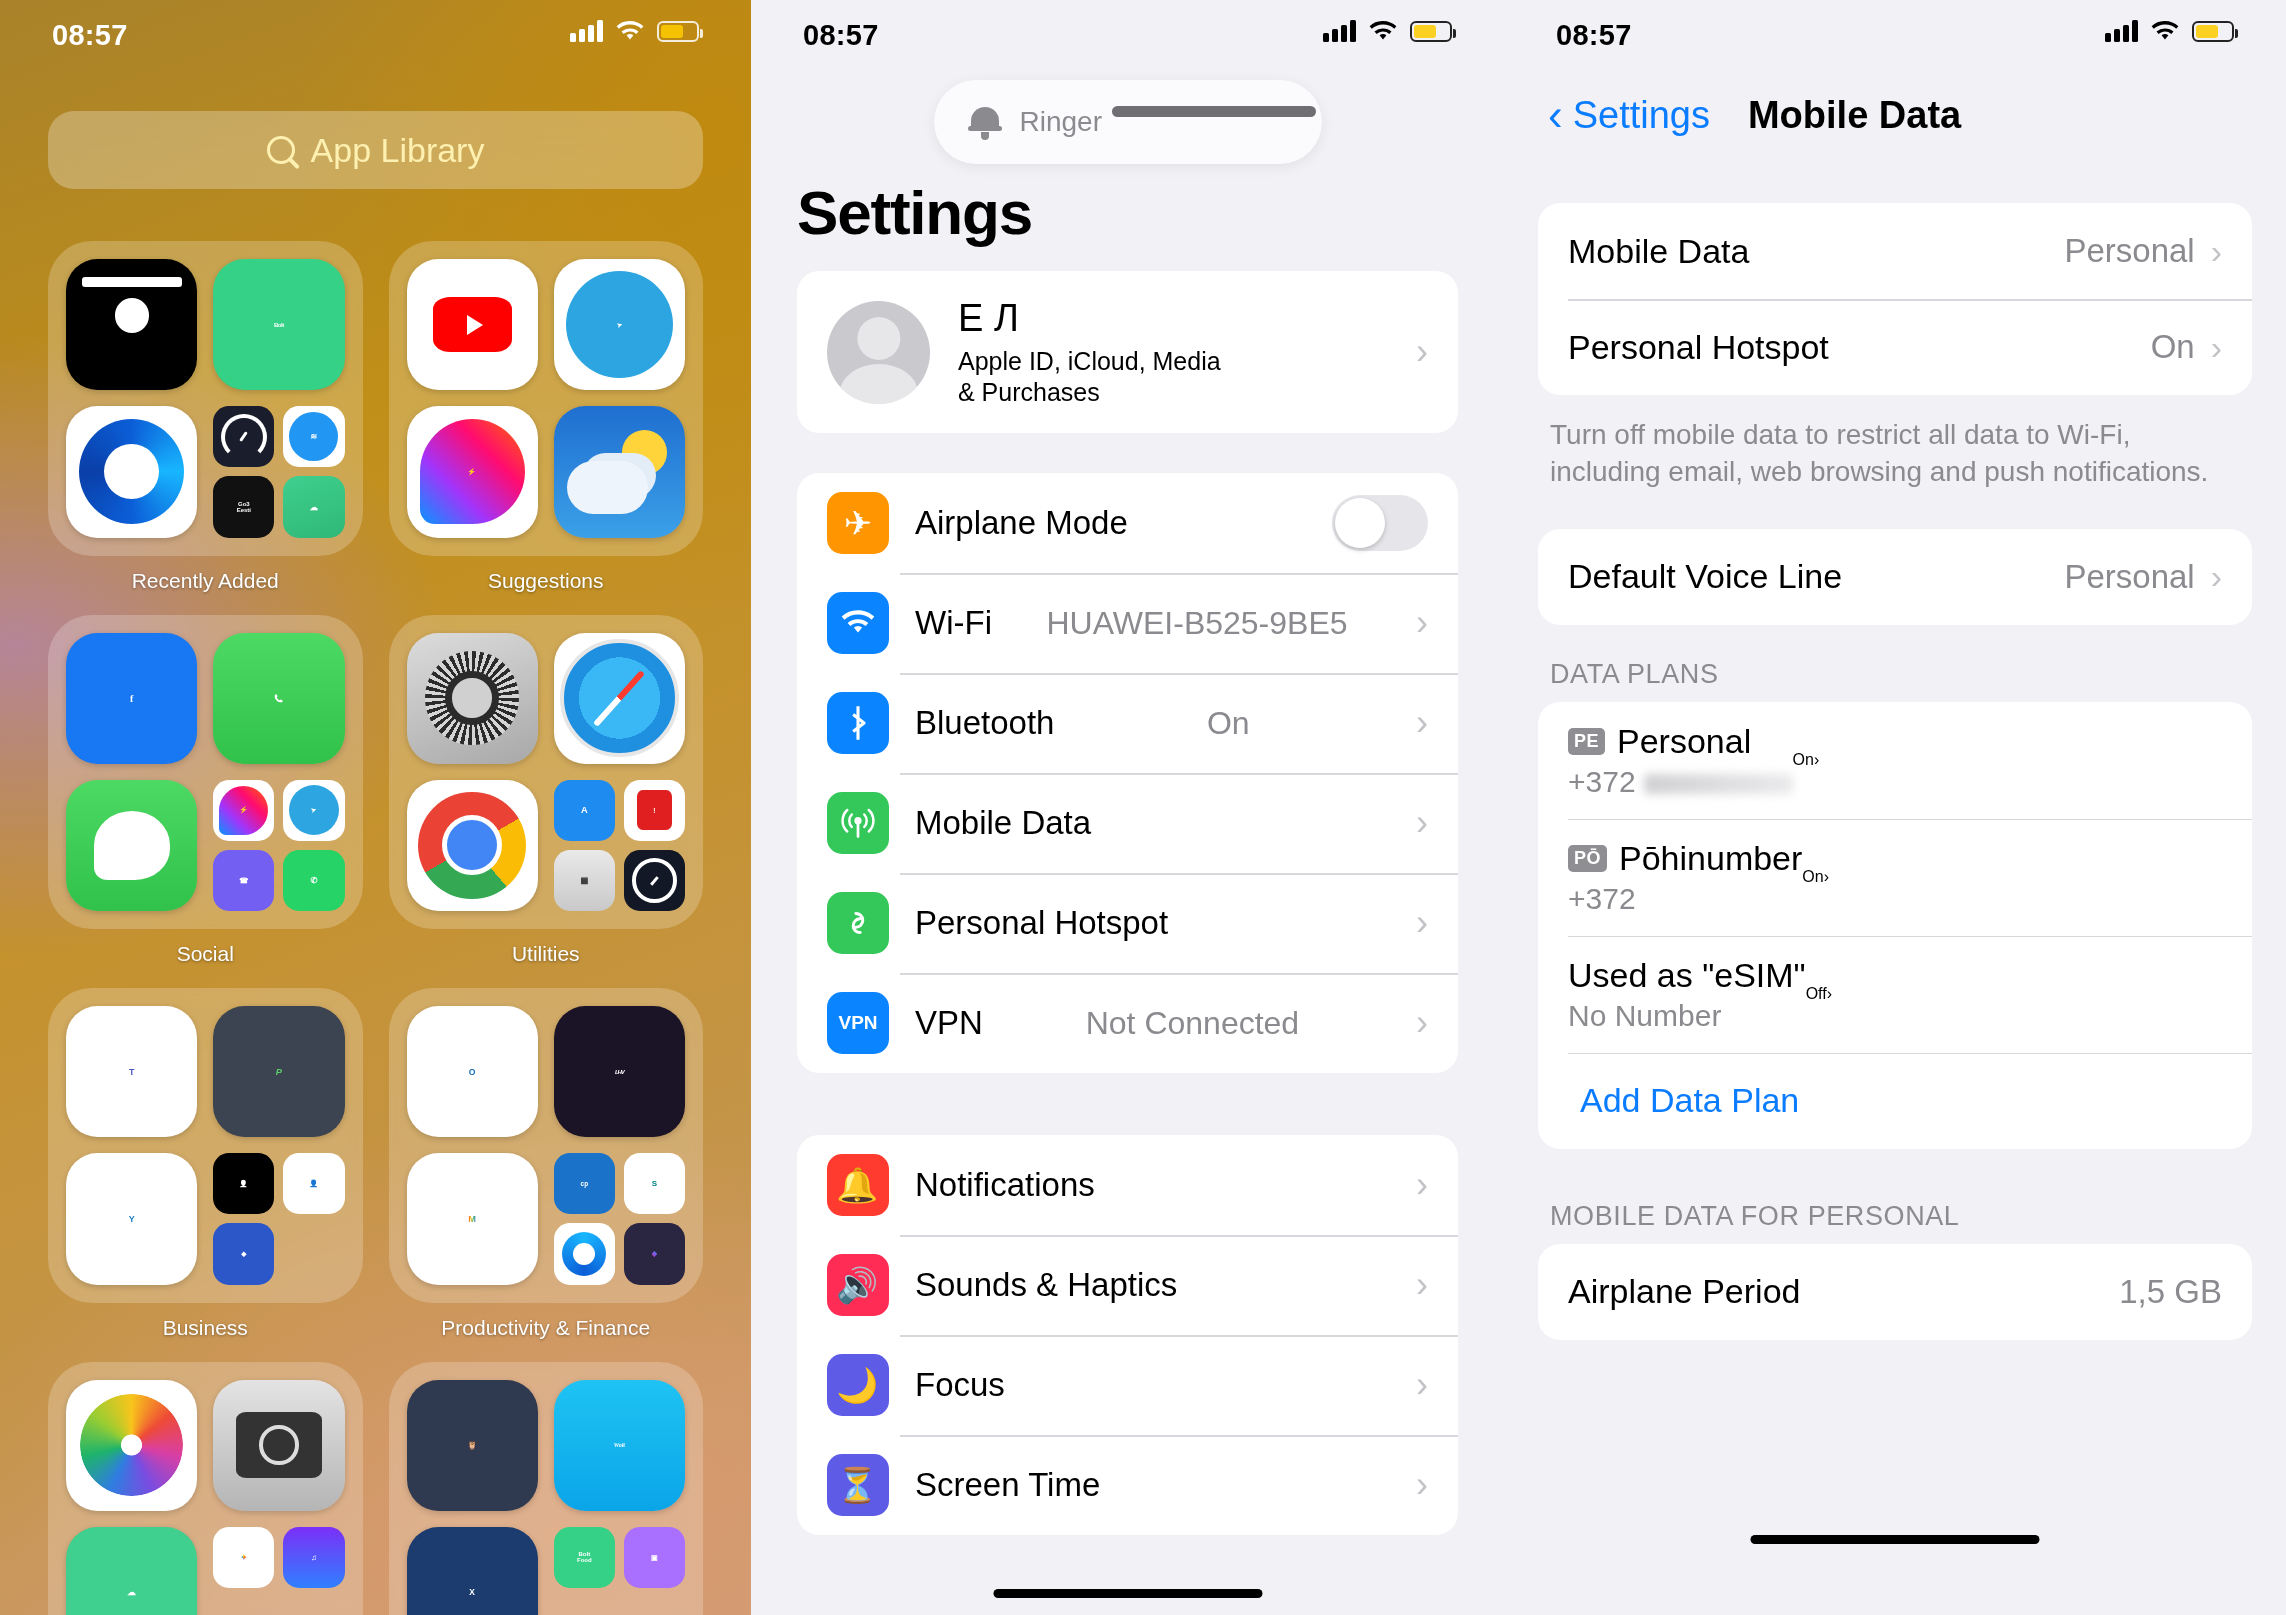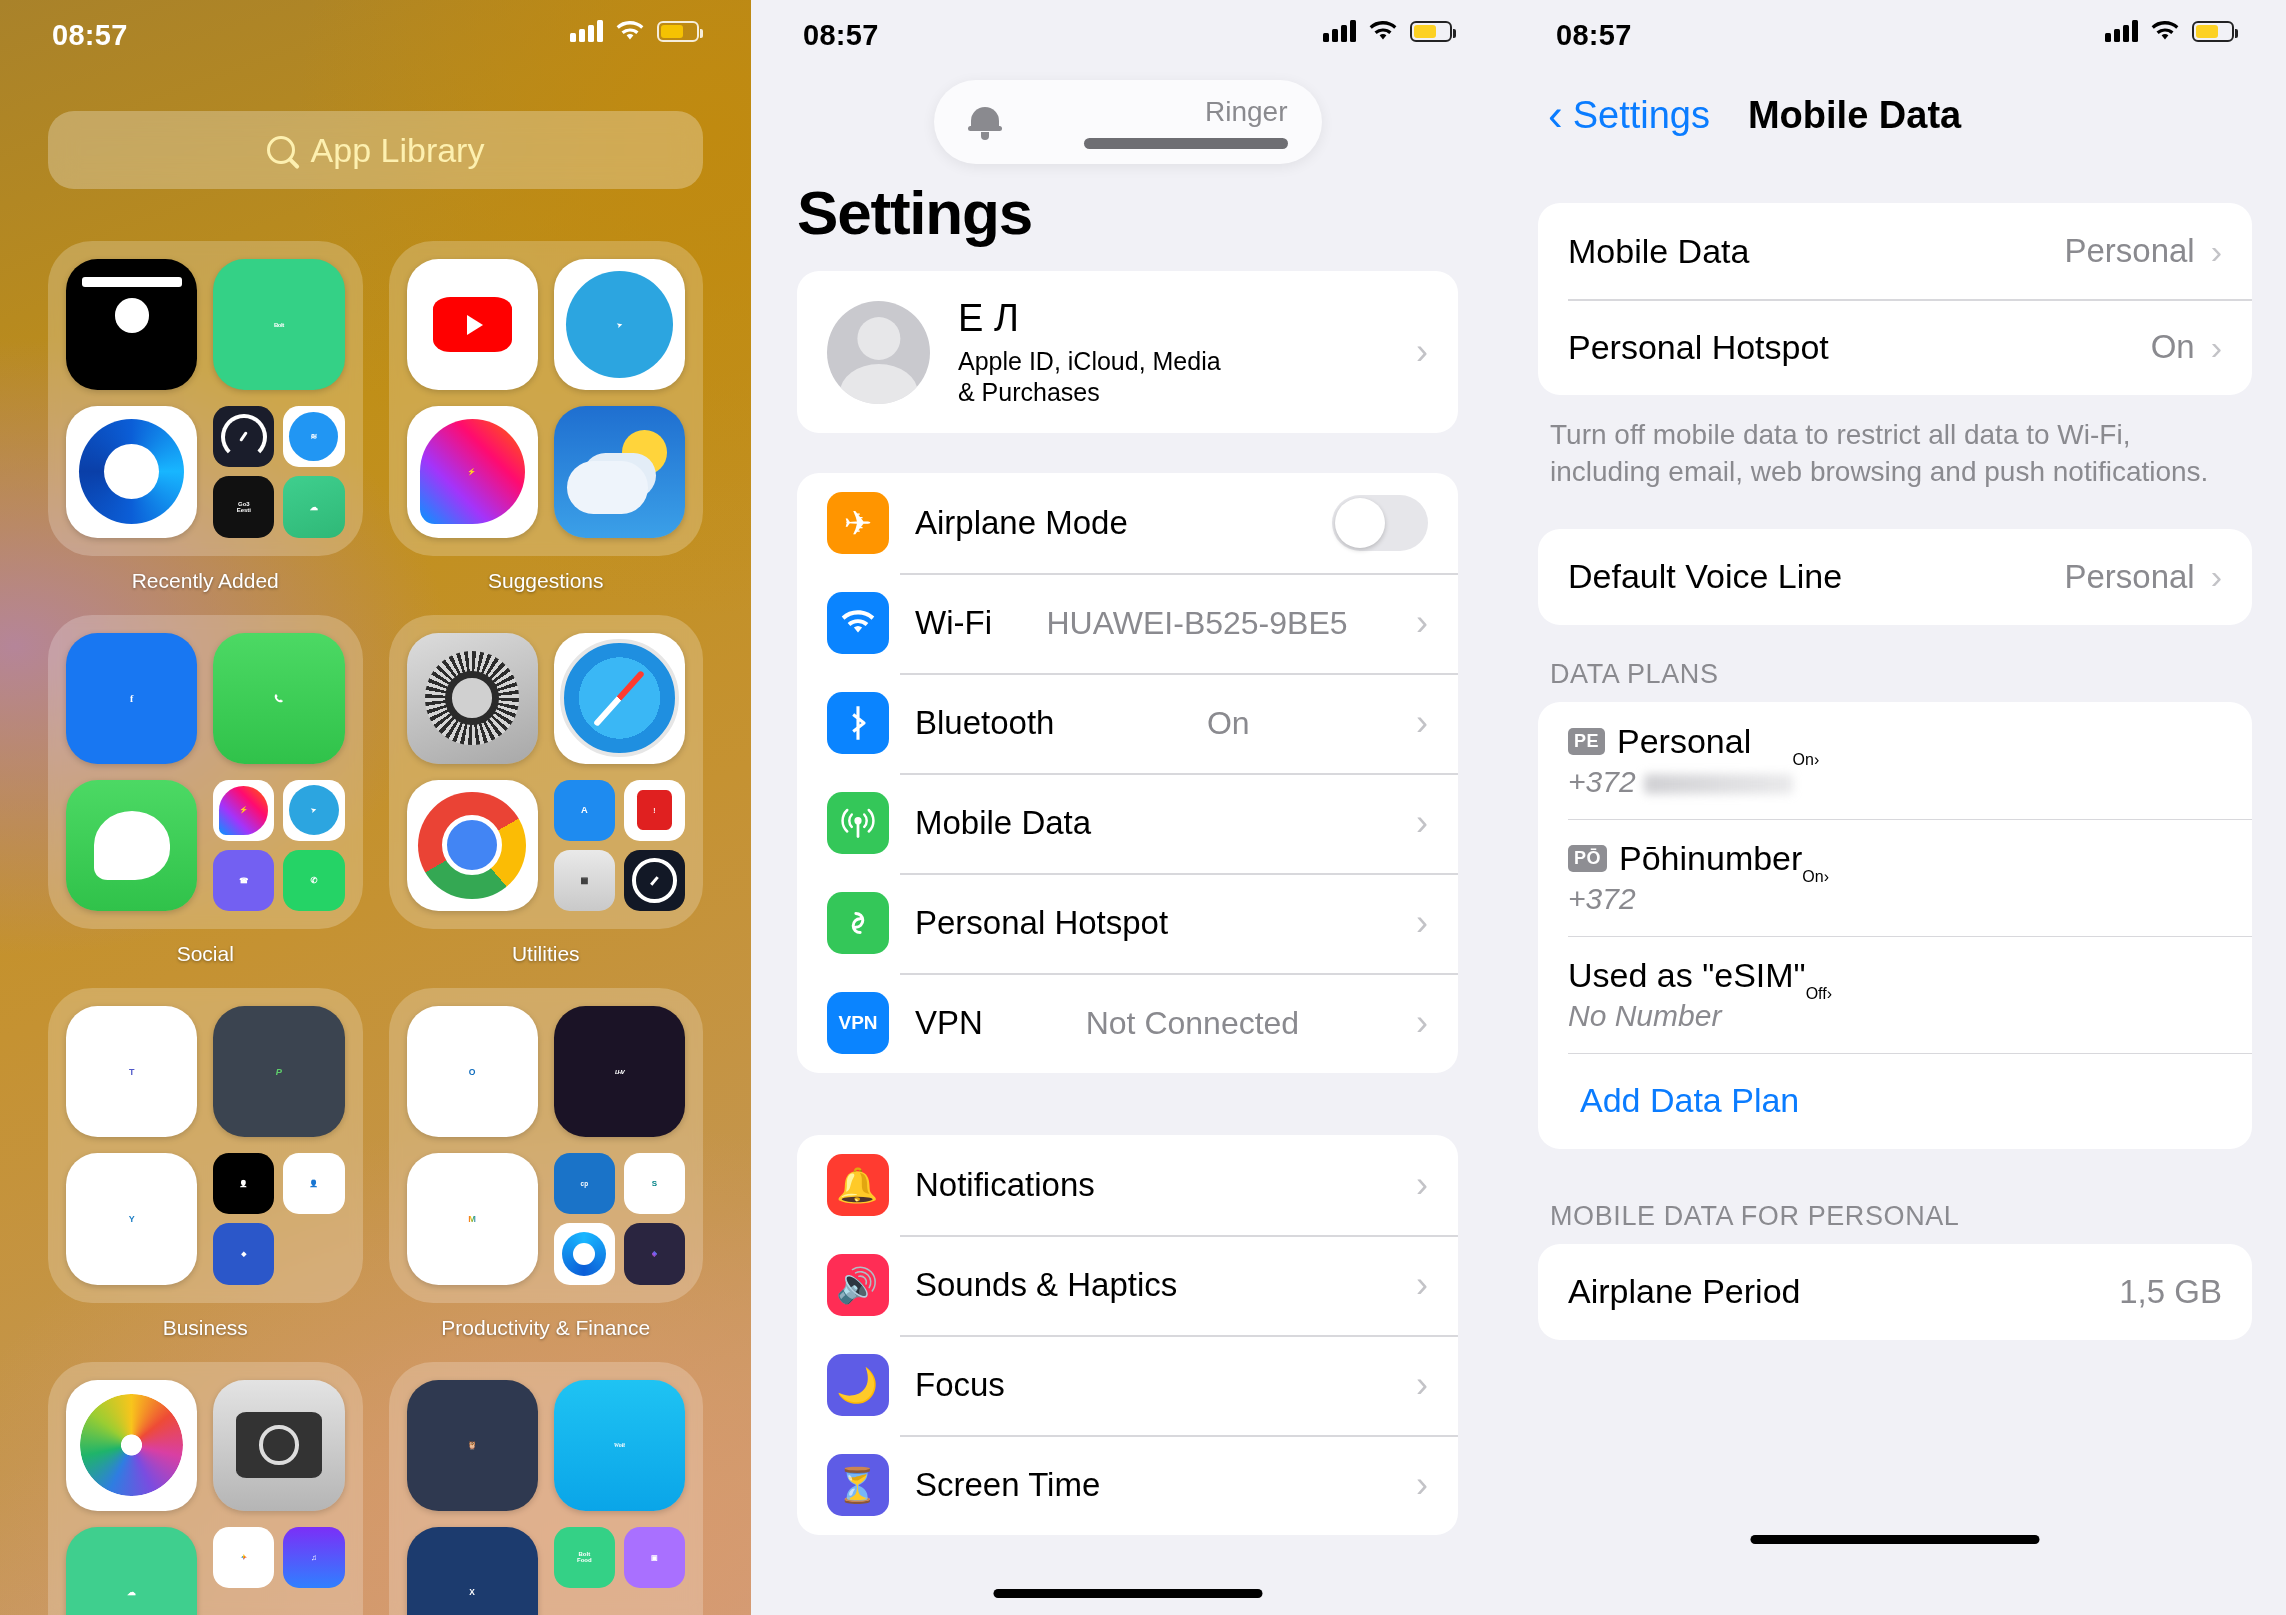--- a/index.html
+++ b/index.html
@@ -189,21 +189,21 @@
       background:#fbfbfd; border-radius:42px; display:flex; align-items:center; gap:18px; padding:0 34px;
       box-shadow:0 3px 14px rgba(0,0,0,0.07); z-index:5; }
   .bell { width:34px; height:36px; position:relative; flex:0 0 34px; }
   .bell::before { content:""; position:absolute; left:3px; top:3px; width:28px; height:24px;
       background:#8a8a8f; border-radius:14px 14px 4px 4px; }
   .bell::after { content:""; position:absolute; left:0; bottom:9px; width:34px; height:5px;
       background:#8a8a8f; border-radius:3px;
       box-shadow:0 7px 0 -12px #8a8a8f; }
   .bell i { position:absolute; left:13px; bottom:0; width:8px; height:8px; background:#8a8a8f;
       border-radius:0 0 50% 50%; }
-  .ringer-col { flex:1; display:flex; flex-direction:column; align-items:flex-end; gap:10px; }
+  .ringer-col { flex:1; display:flex; flex-direction:row; align-items:flex-start; gap:10px; }
   .ringer-col .lbl { color:#8a8a8f; font-size:28px; }
   .ringer-track { width:204px; height:11px; background:#6e6e73; border-radius:6px; }
 
   .big-title { position:absolute; left:46px; top:177px; font-size:62px; font-weight:700;
       letter-spacing:-1.2px; color:#000; z-index:4; }
   .card { background:#fff; border-radius:22px; margin:0 46px; overflow:hidden; }
   .scroll2 { position:absolute; left:0; right:0; top:271px; bottom:0; }
   .prow { display:flex; align-items:center; padding:0 30px; min-height:100px; position:relative; }
   .prow + .prow::before { content:""; position:absolute; left:103px; right:0; top:0; height:1.5px;
       background:#d8d8dc; }
@@ -246,21 +246,21 @@
   .r3 .ch { color:#c3c3c7; font-size:34px; margin-left:16px; }
   .foot { color:#8a8a8f; font-size:28px; line-height:1.32; padding:22px 46px 0 46px; }
   .secthead { color:#8a8a8f; font-size:27px; letter-spacing:0.6px; padding:34px 46px 12px 46px; }
   .plan { display:flex; align-items:center; padding:16px 30px; min-height:117px; position:relative; }
   .plan + .plan::before,.plan + .addplan::before { content:""; position:absolute; left:30px; right:0;
       top:0; height:1.5px; background:#d8d8dc; }
   .plan .col { display:flex; flex-direction:column; gap:4px; }
   .ptitle { display:flex; align-items:center; gap:12px; font-size:34px; color:#000; }
   .ptag { background:#8e8e93; color:#fff; font-size:18px; font-weight:700; border-radius:5px;
       padding:3px 6px; letter-spacing:0.5px; }
-  .pnum { font-size:30px; color:#8a8a8f; position:relative; display:inline-block;font-style:italic; }
+  .pnum { font-size:30px; color:#8a8a8f; position:relative; display:inline-block; }
   .pnum i { display:inline-block; width:149px; height:20px; margin-left:8px; border-radius:4px;
       background:linear-gradient(90deg,rgba(170,170,176,.55),rgba(170,170,176,.25));
       filter:blur(5px); vertical-align:middle; }
   .addplan { display:flex; align-items:center; padding:0 42px; min-height:96px; position:relative; }
   .addplan .lab { color:#0a7cff; font-size:34px; }
   .p3 .home-ind { bottom:72px; width:289px; }
 </style>
 </head>
 <body>
 

